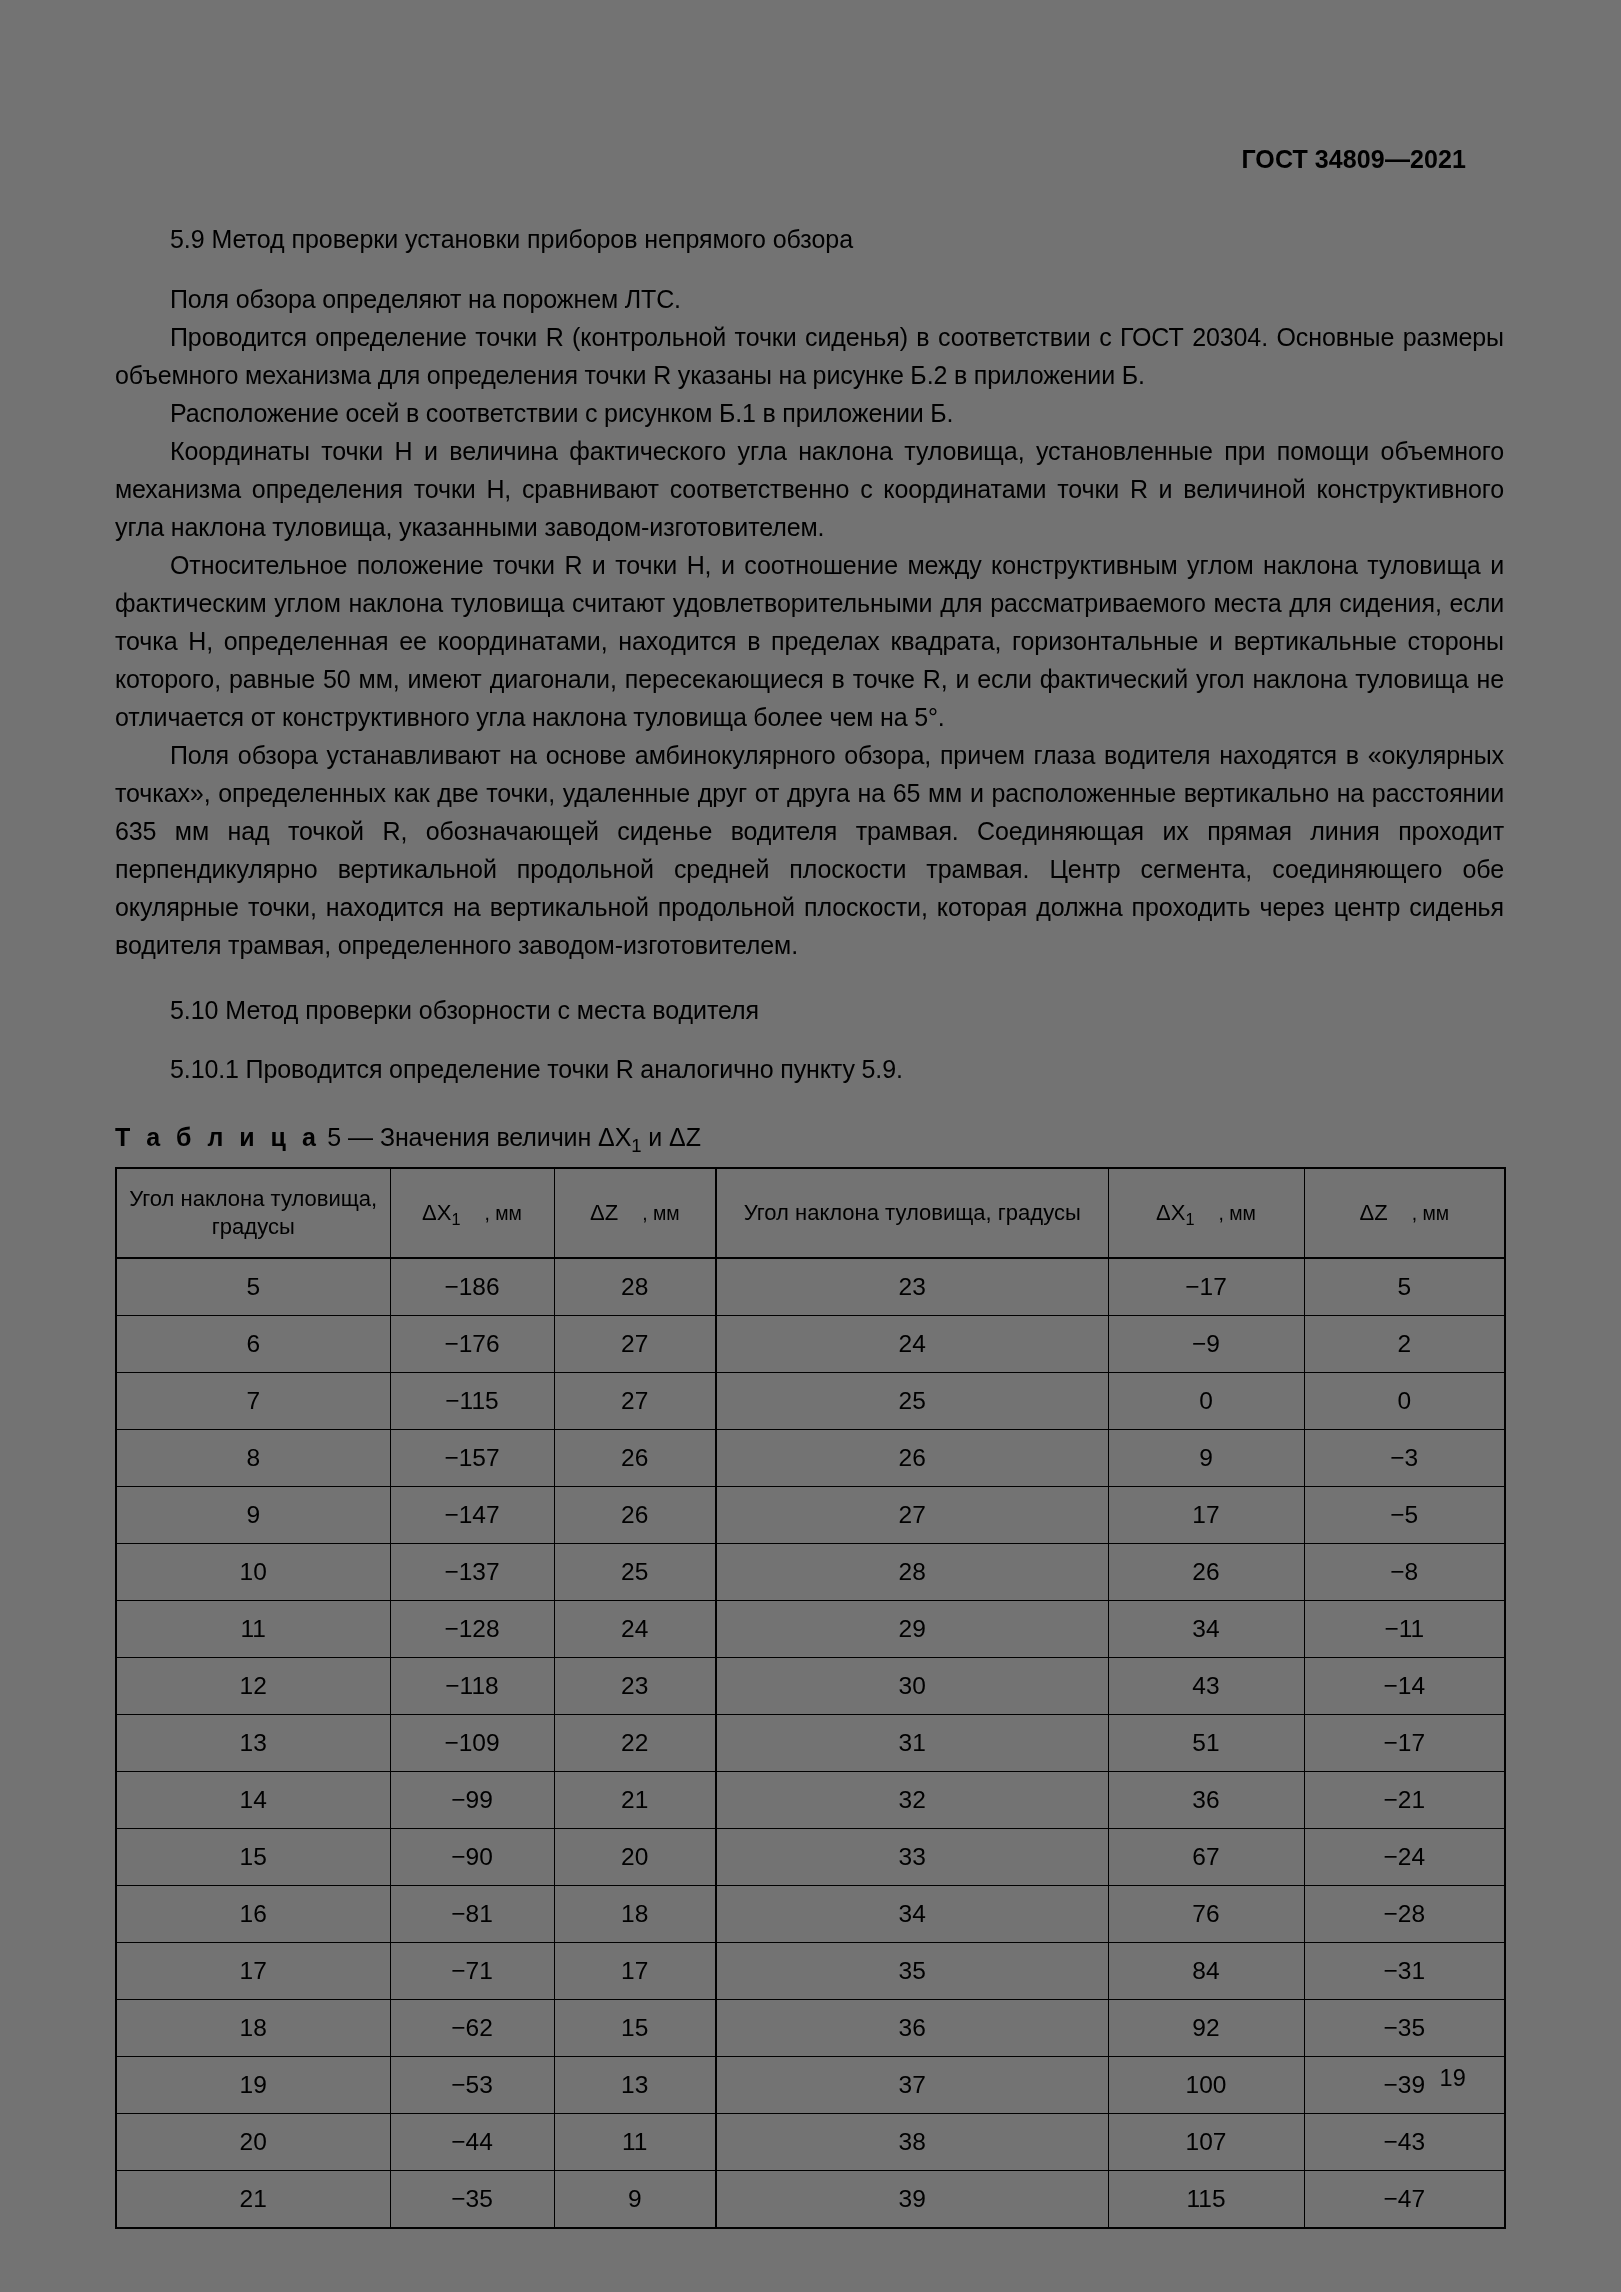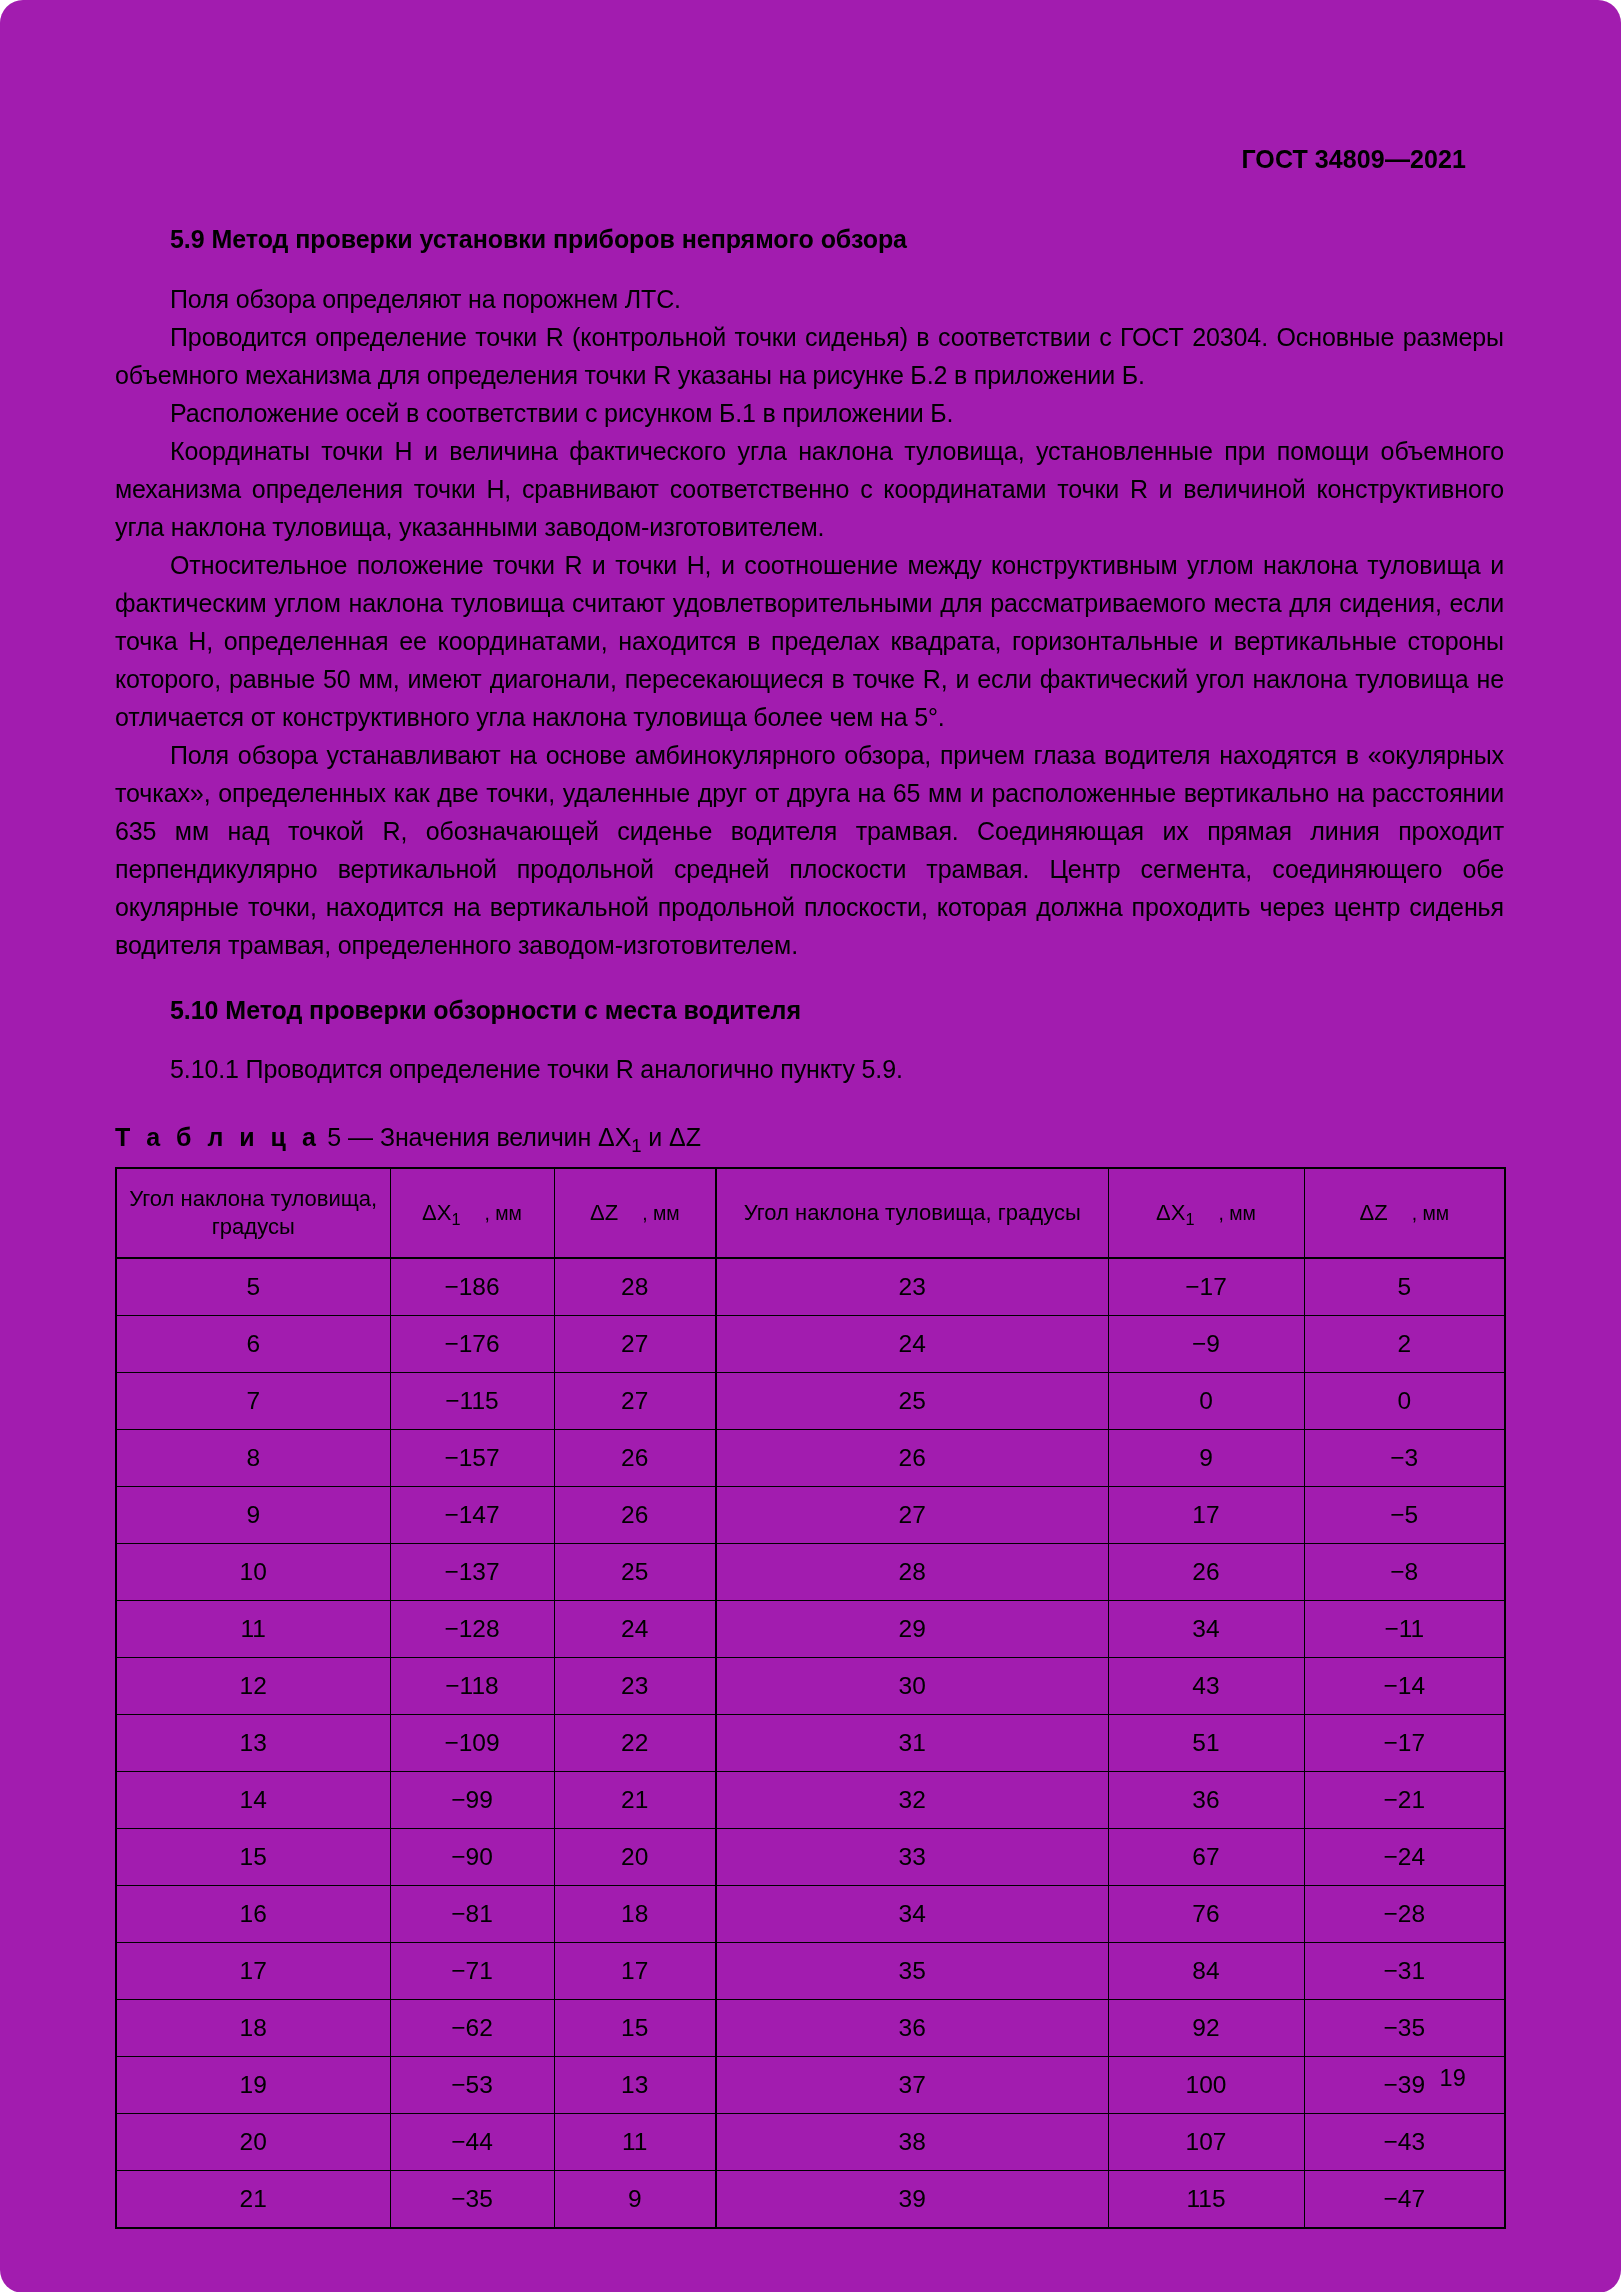--- a/index.html
+++ b/index.html
@@ -11,24 +11,23 @@
   body {
     font-family: "Liberation Sans", sans-serif;
     color: #000000;
     -webkit-font-smoothing: antialiased;
   }
   .page {
     position: relative;
     width: 1621px;
     height: 2293px;
     margin: 0 auto;
-    background: #a21caf;
+    background: #737373;
     box-sizing: border-box;
     overflow: hidden;
-    border-radius: 23px;
   }
 
   
   .page-header {
     position: absolute;
     top: 145px;
     right: 155px;
     font-size: 25px;
     font-weight: 700;
     letter-spacing: 0.1px;
@@ -39,21 +38,21 @@
   .content {
     position: absolute;
     left: 115px;
     top: 223px;
     width: 1389px;
   }
 
   h2.section-heading {
     margin: 0;
     font-size: 25px;
-    font-weight: 700;
+    font-weight: 400;
     line-height: 1.30;
     text-indent: 55px;
     letter-spacing: -0.05px;
   }
   h2.section-heading.second {
     margin-top: 30px;
   }
 
   p.body-par {
     margin: 0;

